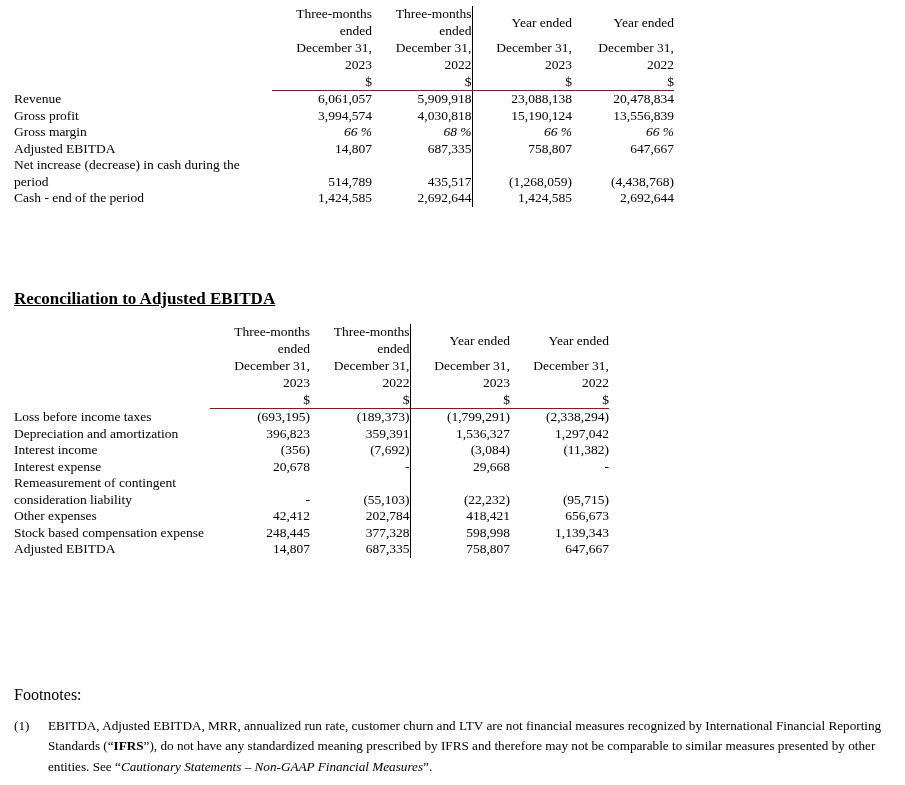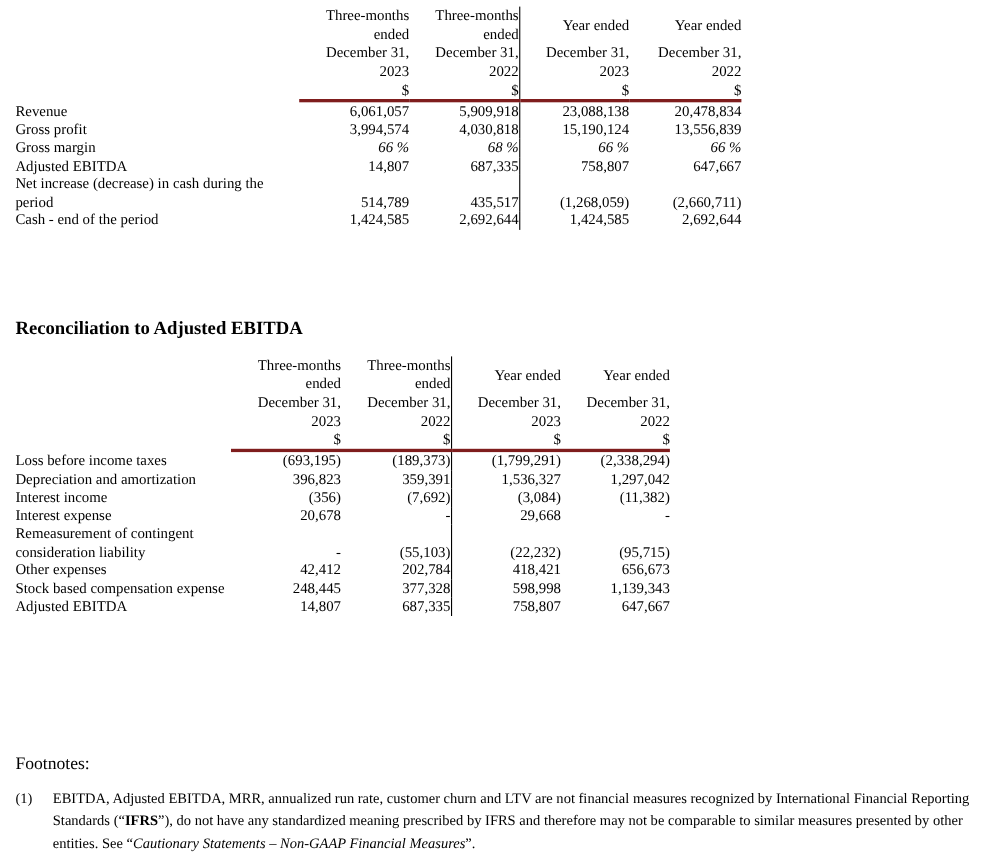--- a/index.html
+++ b/index.html
@@ -56,41 +56,42 @@
     text-align: right;
     padding: 2px 6px 2px 10px;
     white-space: nowrap;
     vertical-align: middle;
     font-style: italic;
   }
   .bold { font-weight: bold; }
   .vrule-r { border-right: 1px solid #000; }
 
   
-  .topline { border-top: 3px solid #7f1d1d; }
+  .topline { border-top: 1px solid #7f1d1d; }
 
   
   #table1-wrap {
     position: absolute;
     left: 14px;
     top: 6px;
     width: 876px;
   }
   #table1 { width: 660px; }
   #table1 .lbl { width: 258px; }
   #table1 col.c-num { width: 100px; }
 
   
   .section-title {
     position: absolute;
     left: 14px;
     top: 289px;
     font-family: "Liberation Serif", serif;
     font-weight: bold;
     font-size: 17px;
+    text-decoration: underline;
   }
 
   
   #table2-wrap {
     position: absolute;
     left: 14px;
     top: 324px;
   }
   #table2 { width: 595px; font-size: 13.5px; }
   #table2 .lbl { width: 196px; }
@@ -197,21 +198,21 @@
           <td class="num">14,807</td>
           <td class="num vrule-r">687,335</td>
           <td class="num">758,807</td>
           <td class="num">647,667</td>
         </tr>
         <tr>
           <td class="lbl">Net increase (decrease) in cash during the period</td>
           <td class="num">514,789</td>
           <td class="num vrule-r">435,517</td>
           <td class="num">(1,268,059)</td>
-          <td class="num">(2,660,711)</td>
+          <td class="num">(4,438,768)</td>
         </tr>
         <tr>
           <td class="lbl">Cash - end of the period</td>
           <td class="num">1,424,585</td>
           <td class="num vrule-r">2,692,644</td>
           <td class="num">1,424,585</td>
           <td class="num">2,692,644</td>
         </tr>
       </tbody>
     </table>

